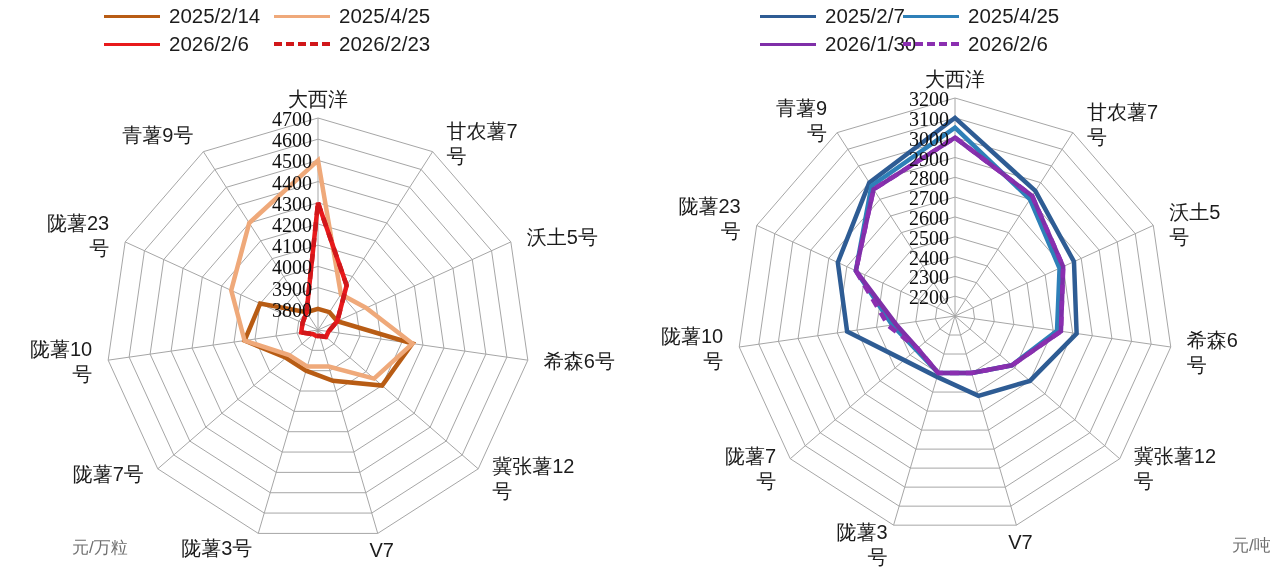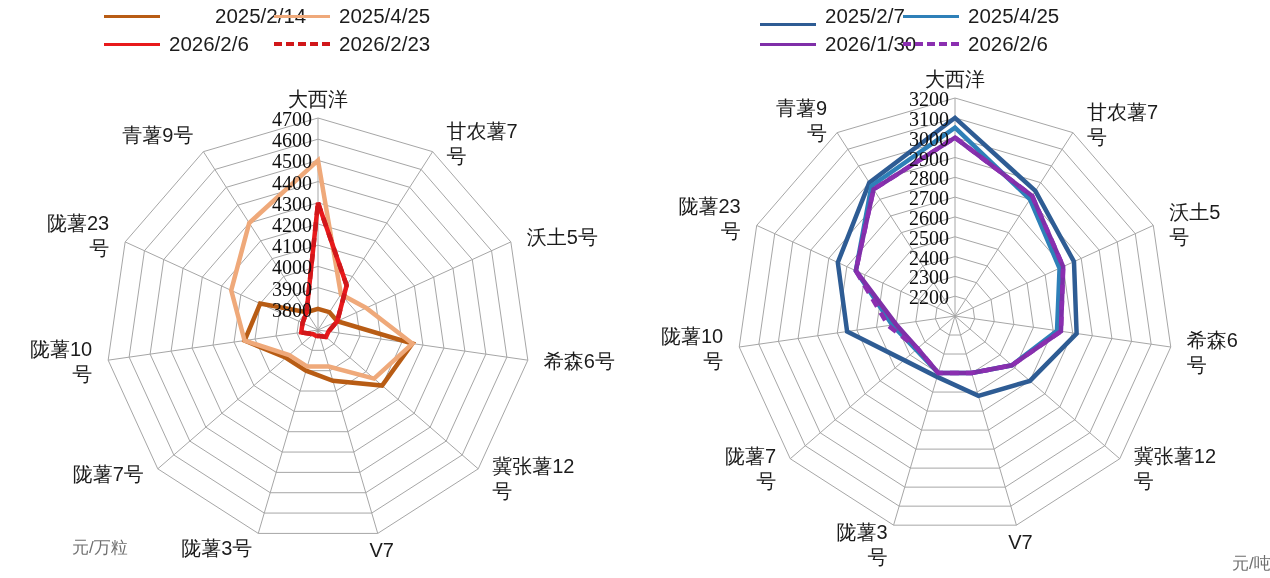--- a/index.html
+++ b/index.html
@@ -73,21 +73,21 @@
     text-anchor:end;
   }
   .series-path{fill:none;stroke-linejoin:miter;stroke-linecap:butt;}
 </style>
 </head>
 <body>
 
 <div class="chart-panel" id="panel-left">
   <div class="legend">
     <div class="legend-row">
-      <div class="legend-item" style="width:262px;padding-left:104px;gap:46px;">
+      <div class="legend-item" style="width:262px;padding-left:104px;">
         <span class="legend-swatch solid" id="L-sw-0" style="border-top-color: rgb(184, 92, 20);"></span>
         <span class="legend-label">2025/2/14</span>
       </div>
       <div class="legend-item" style="padding-left:12px;">
         <span class="legend-swatch solid" id="L-sw-1" style="border-top-color: rgb(239, 169, 122);"></span>
         <span class="legend-label">2025/4/25</span>
       </div>
     </div>
     <div class="legend-row">
       <div class="legend-item" style="width:262px;padding-left:104px;">
@@ -159,21 +159,21 @@
         <text x="109.2" y="196.9" class="cat-label" text-anchor="end">号</text>
         <text x="193.4" y="83.7" class="cat-label" text-anchor="end">青薯9号</text>
       </g>
     </svg>
   <div class="unit-label" style="left:40px;top:536px;">元/万粒</div>
 </div>
 
 <div class="chart-panel" id="panel-right">
   <div class="legend">
     <div class="legend-row">
-      <div class="legend-item" style="width:260px;padding-left:125px;align-items:flex-end;">
+      <div class="legend-item" style="width:260px;padding-left:125px;">
         <span class="legend-swatch solid" id="R-sw-0" style="border-top-color: rgb(46, 92, 148);"></span>
         <span class="legend-label">2025/2/7</span>
       </div>
       <div class="legend-item" style="padding-left:8px;">
         <span class="legend-swatch solid" id="R-sw-1" style="border-top-color: rgb(46, 128, 184);"></span>
         <span class="legend-label">2025/4/25</span>
       </div>
     </div>
     <div class="legend-row">
       <div class="legend-item" style="width:260px;padding-left:125px;align-items:center;">
@@ -246,14 +246,14 @@
         <text x="141.2" y="404.8" class="cat-label" text-anchor="end">陇薯7</text>
         <text x="141.2" y="429.8" class="cat-label" text-anchor="end">号</text>
         <text x="88.2" y="285.0" class="cat-label" text-anchor="end">陇薯10</text>
         <text x="88.2" y="310.0" class="cat-label" text-anchor="end">号</text>
         <text x="105.7" y="155.4" class="cat-label" text-anchor="end">陇薯23</text>
         <text x="105.7" y="180.4" class="cat-label" text-anchor="end">号</text>
         <text x="192.1" y="56.6" class="cat-label" text-anchor="end">青薯9</text>
         <text x="192.1" y="81.6" class="cat-label" text-anchor="end">号</text>
       </g>
     </svg>
-  <div class="unit-label" style="left:565px;top:552px;">元/吨</div>
+  <div class="unit-label" style="left:565px;top:534px;">元/吨</div>
 </div>
 
 </body></html>

